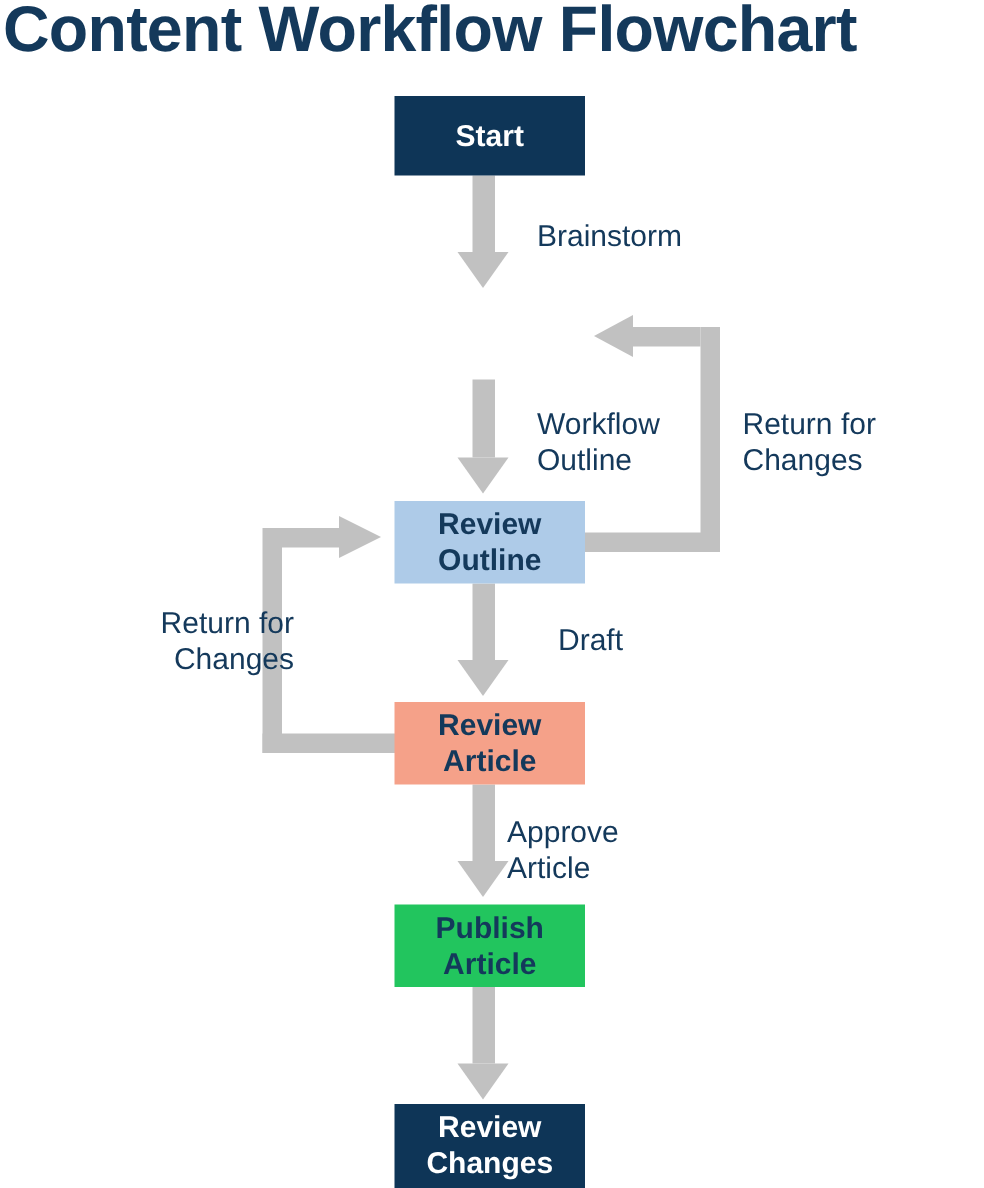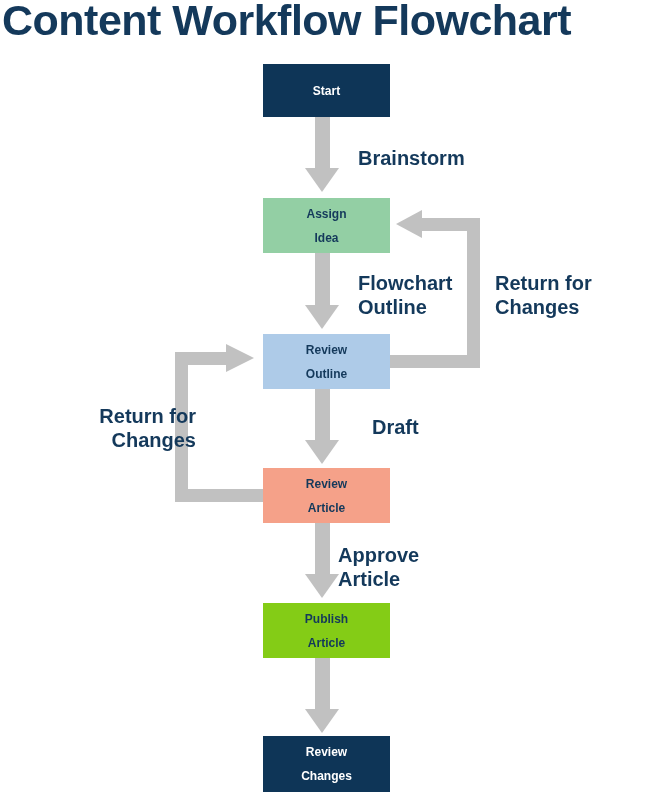--- a/index.html
+++ b/index.html
@@ -10,28 +10,28 @@
   }
   .title{
     position:absolute;left:2px;top:-4px;margin:0;
     font-size:43px;font-weight:bold;letter-spacing:-0.5px;
     color:#14395B;white-space:nowrap;
   }
   
   .node{
     position:absolute;left:263px;width:127px;
     display:flex;flex-direction:column;align-items:center;justify-content:center;
-    font-size:12px;font-weight:bold;line-height:24px;text-align:center;
+    font-size:20px;font-weight:bold;line-height:24px;text-align:center;
     color:#14395B;
   }
   .node.navy{background:#0E3557;color:#ffffff;}
   .node.green{background:#93CFA4;}
   .node.lightblue{background:#AECBE8;}
   .node.salmon{background:#F5A189;}
-  .node.medblue{background:#84cc16;}
+  .node.medblue{background:#22c55e;}
   #n-start{top:64px;height:53px;}
   #n-assign{top:198px;height:55px;}
   #n-outline{top:334px;height:55px;}
   #n-article{top:468px;height:55px;}
   #n-publish{top:603px;height:55px;}
   #n-metrics{top:736px;height:56px;}
   
   .vshaft{position:absolute;left:315px;width:15px;background:#C1C1C1;}
   .vhead{
     position:absolute;left:305px;width:0;height:0;
@@ -58,21 +58,21 @@
   #ll-bottom{left:175px;top:489px;width:89px;height:13px;}
   #ll-vert{left:175px;top:352px;width:13px;height:150px;}
   #ll-top{left:186px;top:352px;width:40px;height:13px;}
   #ll-head{
     position:absolute;left:226px;top:344px;width:0;height:0;
     border-top:14px solid transparent;border-bottom:14px solid transparent;
     border-left:28px solid #C1C1C1;
   }
   
   .elabel{
-    position:absolute;font-size:20px;font-weight:bold;line-height:24px;
+    position:absolute;font-size:20px;font-weight:normal;line-height:24px;
     color:#14395B;white-space:nowrap;
   }
   #lbl-brainstorm{left:358px;top:146px;}
   #lbl-research{left:358px;top:271px;}
   #lbl-return-right{left:495px;top:271px;}
   #lbl-draft{left:372px;top:415px;}
   #lbl-return-left{right:496px;top:404px;text-align:right;}
   #lbl-approve{left:338px;top:543px;}
 </style>
 </head>
@@ -100,24 +100,20 @@
 
   <div class="bar" id="ll-bottom"></div>
   <div class="bar" id="ll-vert"></div>
   <div class="bar" id="ll-top"></div>
   <div id="ll-head"></div>
 
   <div class="node navy" id="n-start">
     <span>Start</span>
   </div>
 
-  <div class="node green" id="n-assign">
-    <span>Assign</span>
-    <span>Idea</span>
-  </div>
 
   <div class="node lightblue" id="n-outline">
     <span>Review</span>
     <span>Outline</span>
   </div>
 
   <div class="node salmon" id="n-article">
     <span>Review</span>
     <span>Article</span>
   </div>
@@ -130,21 +126,21 @@
   <div class="node navy" id="n-metrics">
     <span>Review</span>
     <span>Changes</span>
   </div>
 
   <div class="elabel" id="lbl-brainstorm">
     <span>Brainstorm</span>
   </div>
 
   <div class="elabel" id="lbl-research">
-    <div>Flowchart</div>
+    <div>Workflow</div>
     <div>Outline</div>
   </div>
 
   <div class="elabel" id="lbl-return-right">
     <div>Return for</div>
     <div>Changes</div>
   </div>
 
   <div class="elabel" id="lbl-draft">
     <span>Draft</span>

